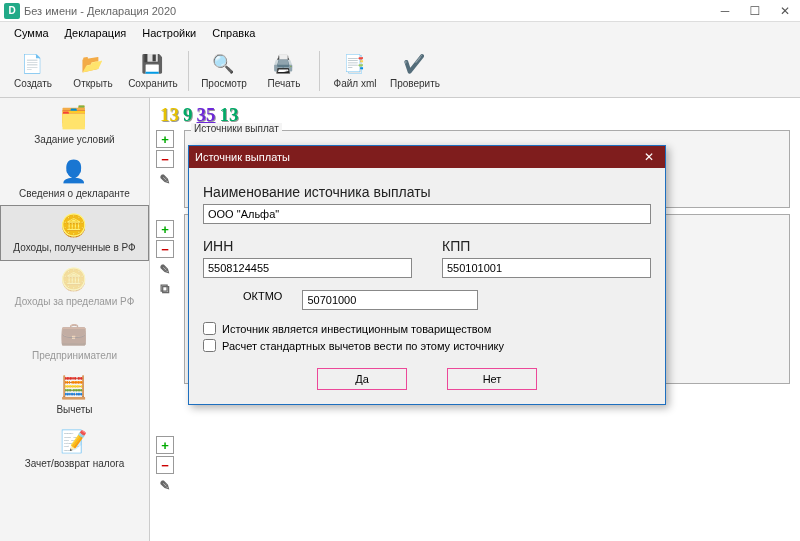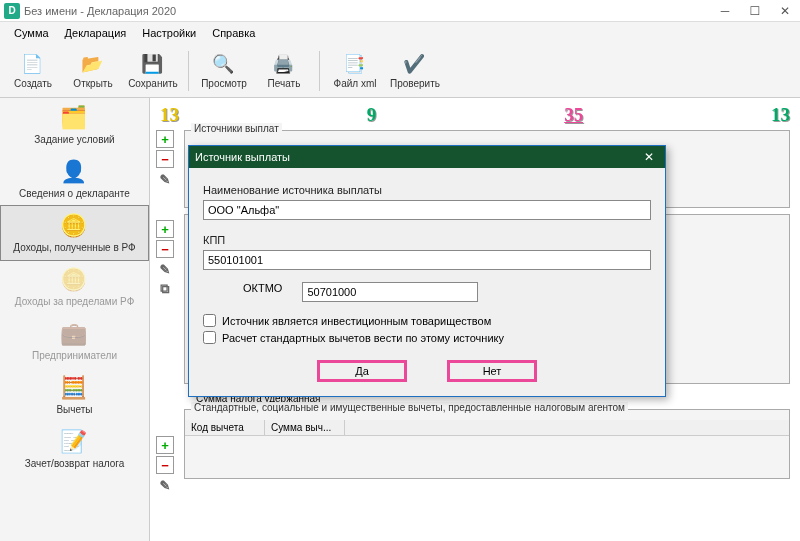--- a/index.html
+++ b/index.html
@@ -30,23 +30,23 @@
   .sidebar { width: 150px; background: #f4f4f4; border-right: 1px solid #ccc; overflow-y: auto; }
   .sbitem { display: flex; flex-direction: column; align-items: center; padding: 6px 4px; text-align: center; cursor: default; }
   .sbitem.active { background: #e5e5e5; border: 1px solid #888; margin: -1px 0; }
   .sbicon { width: 32px; height: 28px; display: flex; align-items: center; justify-content: center; font-size: 22px; margin-bottom: 2px; }
   .sblbl { font-size: 10px; line-height: 1.2; color: #333; }
   
   
   .content { flex: 1; background: #fff; position: relative; padding: 4px; overflow: hidden; }
   
   
-  .ratetabs { display: flex; gap: 17px; padding: 2px 6px; justify-content: space-between; }
+  .ratetabs { display: flex; gap: 4px; padding: 2px 6px; }
   .ratetab { font-family: "Comic Sans MS", cursive; font-size: 19px; font-weight: bold; text-shadow: 1px 1px 0 #999; cursor: default; }
-  .r13a { color: #e6c200; } .r9 { color: #0a6; } .r35 { color: #ec4899; text-decoration: underline; } .r13b { color: #0a6; }
+  .r13a { color: #e6c200; } .r9 { color: #0a6; } .r35 { color: #6d28d9; text-decoration: underline; } .r13b { color: #0a6; }
   
   
   .panel { border: 1px solid #aaa; margin: 2px 6px 6px 30px; position: relative; background: #f4f4f4; }
   .plegend { position: absolute; top: -8px; left: 6px; background: #f4f4f4; padding: 0 3px; font-size: 10px; color: #333; }
   .panel-body { min-height: 20px; padding: 8px 6px 4px; }
   
   .sidebtns { position: absolute; left: 6px; display: flex; flex-direction: column; gap: 2px; }
   .sbb { width: 18px; height: 18px; display: flex; align-items: center; justify-content: center; font-size: 13px; font-weight: bold; cursor: default; }
   .sbb.plus { color: #0a0; background:#fff; border:1px solid #999; }
   .sbb.minus { color: #c00; background:#fff; border:1px solid #999; }
@@ -55,34 +55,34 @@
   
   
   .thead { display: flex; background: #f0f0f0; border-bottom: 1px solid #ccc; }
   .th { padding: 2px 6px; border-right: 1px solid #ccc; font-size: 10px; }
   
   
   .fieldrow { display: flex; align-items: center; padding: 3px 0; }
   .fieldrow label { font-size: 10px; margin-right: 8px; }
   .fieldrow input[type=text] { border: 1px solid #888; background: #fff; font-size: 11px; padding: 1px 3px; height: 18px; }
   .dialog { position: absolute; top: 145px; left: 188px; width: 478px; background: #f0f0f0; border: 1px solid #1e6fbf; box-shadow: 3px 3px 8px rgba(0,0,0,0.3); }
-  .dtitle { background: #14532d; color: #fff; height: 22px; display: flex; align-items: center; padding: 0 6px; font-size: 11px; }
+  .dtitle { background: #7f1d1d; color: #fff; height: 22px; display: flex; align-items: center; padding: 0 6px; font-size: 11px; }
   .dtitle span:first-child { flex: 1; }
   .dclose { width: 20px; text-align: center; cursor: default; font-size: 12px; }
   .dbody { padding: 10px 14px 14px; }
-  .dlabel { display: block; font-size: 11px; margin: 6px 0 4px; color: #222; }
+  .dlabel { display: block; font-size: 14px; margin: 6px 0 4px; color: #222; }
   .dinput { width: 100%; border: 1px solid #888; background: #fff; padding: 2px 4px; font-size: 11px; height: 20px; }
   .drow2 { display: flex; gap: 30px; margin-top: 8px; }
   .dcol { flex: 1; }
   .drowO { display: flex; align-items: flex-start; gap: 20px; margin: 12px 0 12px 40px; }
   .drowO input { width: 176px; }
   .dchk { display: flex; align-items: center; font-size: 11px; margin: 4px 0; }
   .dchk input { margin-right: 6px; }
   .dbtns { display: flex; justify-content: center; gap: 40px; margin-top: 16px; }
-  .dbtn { width: 90px; height: 22px; background: #f0f0f0; border: 3px solid #ec4899; font-size: 11px; cursor: default; }
+  .dbtn { width: 90px; height: 22px; background: #f0f0f0; border: 1px solid #ec4899; font-size: 11px; cursor: default; }
 </style>
 </head>
 <body>
 
 <div class="titlebar">
   <div class="titlebar-icon">D</div>
   <div class="titlebar-title">Без имени - Декларация 2020</div>
   <div class="winbtns">
     <div class="winbtn">─</div>
     <div class="winbtn">☐</div>
@@ -193,42 +193,37 @@
 
     <div class="fieldrow" style="margin-left:42px">
       <label>Сумма налога удержанная</label>
     </div>
 
     <div class="sidebtns" style="top:338px">
       <div class="sbb plus">+</div>
       <div class="sbb minus">−</div>
       <div class="sbb edit">✎</div>
     </div>
-    <div class="panel" style="height:70px">
-      <div class="plegend">Стандартные, социальные и имущественные вычеты, предоставленные налоговым агентом</div>
-      <div class="panel-body" style="padding:10px 0 0 0">
-        <div class="thead">
-          <div class="th" style="width:80px">Код вычета</div>
-          <div class="th" style="width:80px">Сумма выч...</div>
-        </div>
-      </div>
-    </div>
 
   </div>
 </div>
 
 <div class="dialog">
   <div class="dtitle">
     <span>Источник выплаты</span>
     <span class="dclose">✕</span>
   </div>
   <div class="dbody">
     <label class="dlabel">Наименование источника выплаты</label>
     <input class="dinput" type="text" value="ООО &quot;Альфа&quot;" style="">
     <div class="drow2">
+      <div class="dcol">
+        <label class="dlabel">ИНН</label>
+        <input class="dinput" type="text" value="5508124455" style="">
+      </div>
       <div class="dcol">
         <label class="dlabel">КПП</label>
         <input class="dinput" type="text" value="550101001" style="">
       </div>
     </div>
     <div class="drowO">
       <label>ОКТМО</label>
       <input class="dinput" type="text" value="50701000" style="">
     </div>
     <label class="dchk">

